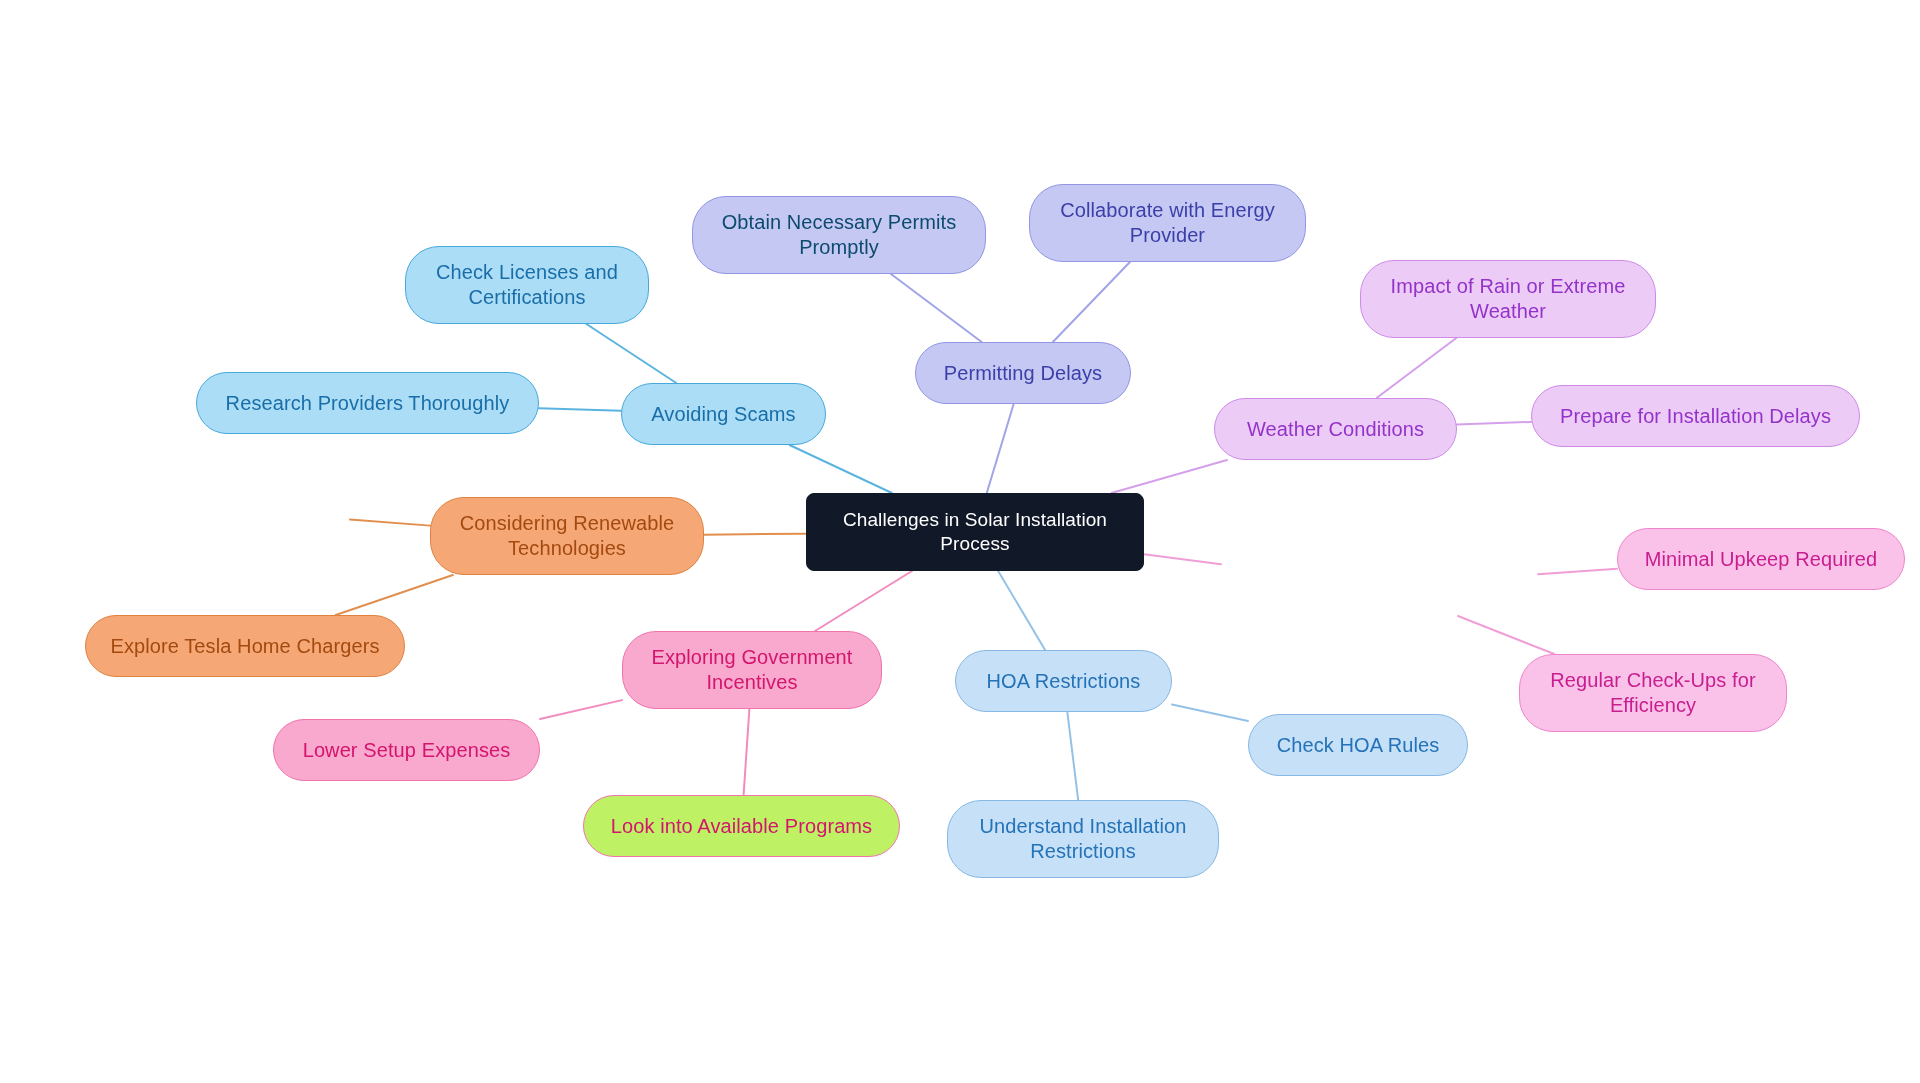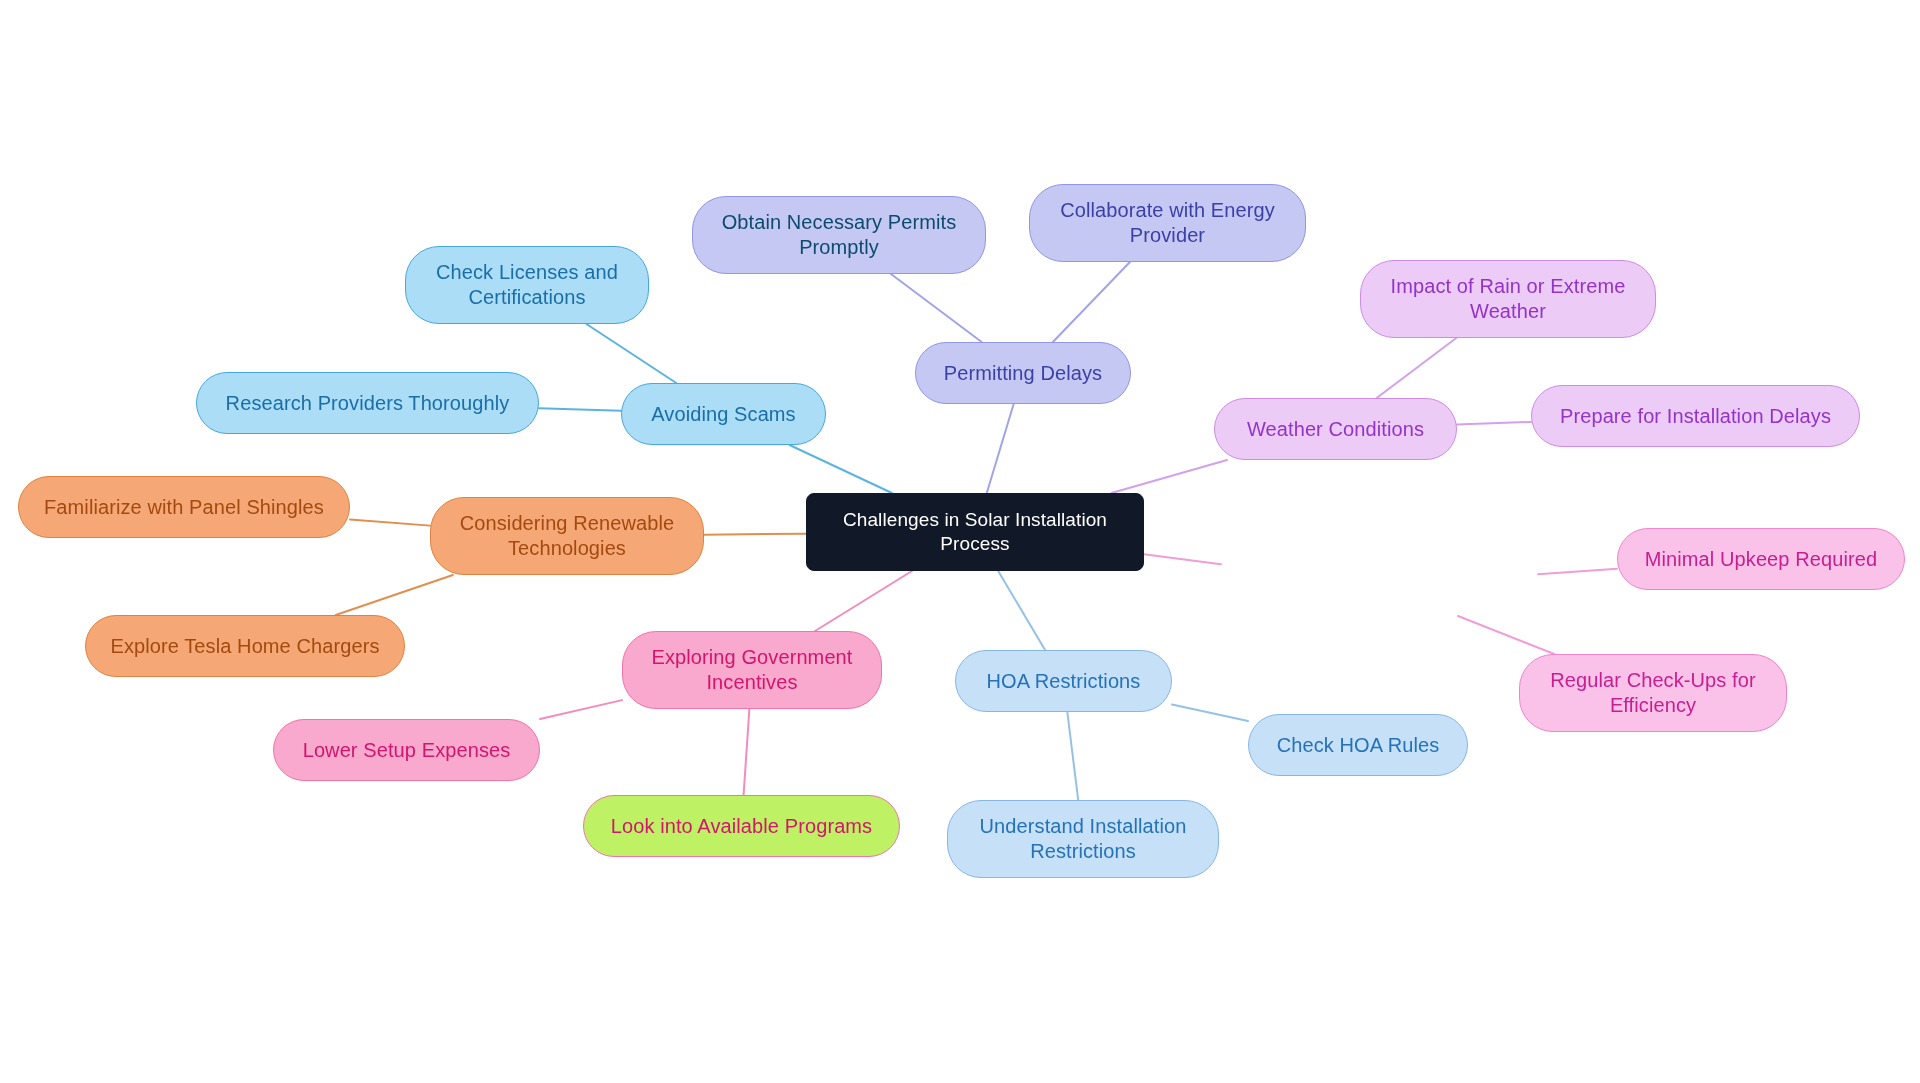--- a/index.html
+++ b/index.html
@@ -90,17 +90,16 @@
     <div class="node" style="left: 955px; top: 650px; width: 217px; height: 62px; background: rgb(198, 224, 247); border-color: rgb(135, 184, 227); color: rgb(36, 114, 184); font-size: 20px;"><span>HOA Restrictions</span></div>
     <div class="node" style="left: 1248px; top: 714px; width: 220px; height: 62px; background: rgb(198, 224, 247); border-color: rgb(135, 184, 227); color: rgb(36, 114, 184); font-size: 20px;"><span>Check HOA Rules</span></div>
     <div class="node" style="left: 947px; top: 800px; width: 272px; height: 78px; background: rgb(198, 224, 247); border-color: rgb(135, 184, 227); color: rgb(36, 114, 184); font-size: 20px;"><span>Understand Installation
 Restrictions</span></div>
     <div class="node" style="left: 622px; top: 631px; width: 260px; height: 78px; background: rgb(249, 168, 206); border-color: rgb(240, 117, 173); color: rgb(212, 21, 110); font-size: 20px; text-align: center;"><span>Exploring Government
 Incentives</span></div>
     <div class="node" style="left: 273px; top: 719px; width: 267px; height: 62px; background: rgb(249, 168, 206); border-color: rgb(240, 117, 173); color: rgb(212, 21, 110); font-size: 20px;"><span>Lower Setup Expenses</span></div>
     <div class="node" style="left: 583px; top: 795px; width: 317px; height: 62px; background: #bef264; border-color: rgb(240, 117, 173); color: rgb(212, 21, 110); font-size: 20px;"><span>Look into Available Programs</span></div>
     <div class="node" style="left: 430px; top: 497px; width: 274px; height: 78px; background: rgb(245, 168, 118); border-color: rgb(224, 130, 63); color: rgb(164, 74, 16); font-size: 20px;"><span>Considering Renewable
 Technologies</span></div>
-    <div class="node" style="left: 18px; top: 476px; width: 332px; height: 62px; background: rgb(245, 168, 118); border-color: rgb(224, 130, 63); color: rgb(164, 74, 16); font-size: 20px;"><span>Familiarize with Panel Shingles</span></div>
     <div class="node" style="left: 85px; top: 615px; width: 320px; height: 62px; background: rgb(245, 168, 118); border-color: rgb(224, 130, 63); color: rgb(164, 74, 16); font-size: 20px;"><span>Explore Tesla Home Chargers</span></div>
     <div class="node node-root" style="left: 806px; top: 493px; width: 338px; height: 78px; background: rgb(17, 24, 39); border-color: rgb(17, 24, 39); color: rgb(255, 255, 255); font-size: 19px; border-radius: 8px;"><span>Challenges in Solar Installation
 Process</span></div>
   </div>
 
 </body></html>

